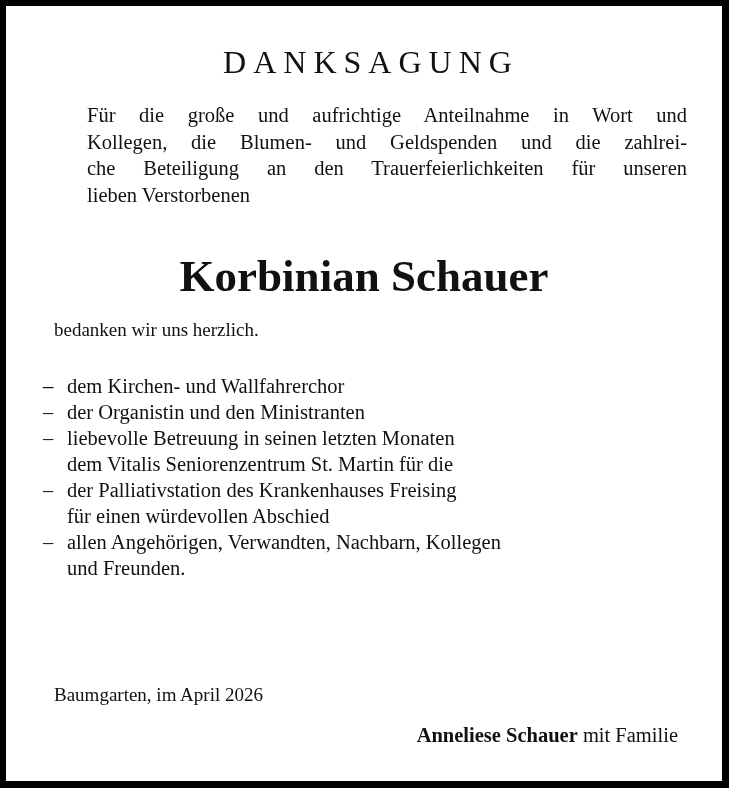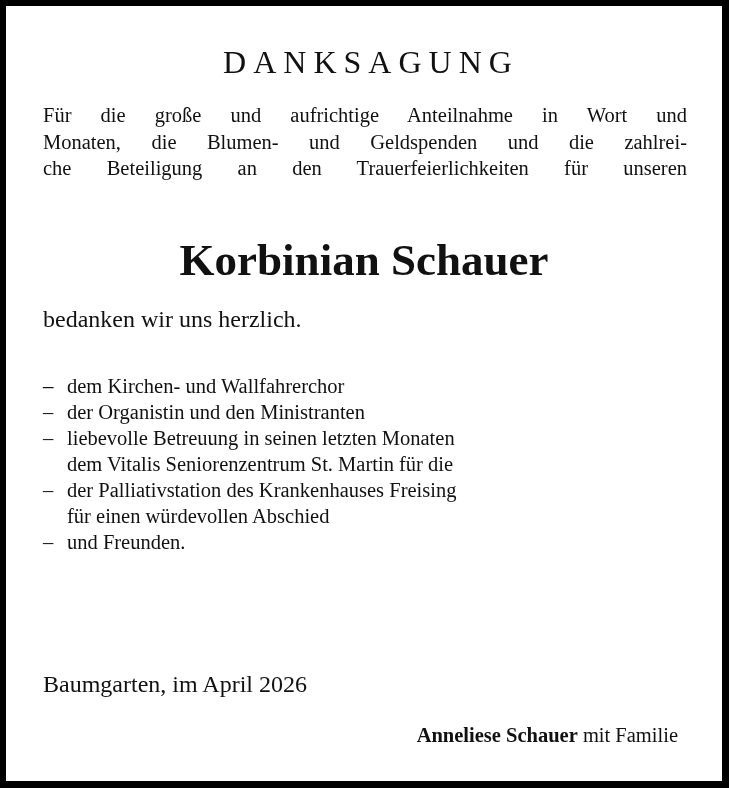--- a/index.html
+++ b/index.html
@@ -40,40 +40,40 @@
     .intro {
       position: absolute;
       left: 37px;
       width: 644px;
       top: 96px;
       font-size: 20.5px;
       line-height: 26.5px;
       text-align: justify;
       margin: 0;
     }
-    .intro span { display: block; }
+    .intro span { display: block; margin-left: 44px; }
     .intro .j { text-align: justify; text-align-last: justify; }
     .intro .l { text-align: left; }
     .name {
       position: absolute;
       left: 0;
       right: 0;
       top: 228px;
       text-align: center;
       font-size: 45px;
       font-weight: bold;
       line-height: 52px;
-      margin: 0;
+      margin: 16px;
     }
     .p {
       position: absolute;
       left: 37px;
-      font-size: 24px;
+      font-size: 19px;
       line-height: 26px;
-      margin: 0;
+      margin: 11px;
       white-space: nowrap;
     }
     .thanks-list {
       position: absolute;
       left: 37px;
       top: 367px;
       margin: 0;
       padding: 0;
       list-style: none;
       font-size: 20.5px;
@@ -103,22 +103,23 @@
   </style>
 </head>
 <body>
 
 <div class="frame">
 
   <h1 class="title">DANKSAGUNG</h1>
 
   <p class="intro">
     <span class="j">Für die große und aufrichtige Anteilnahme in Wort und</span>
-    <span class="j">Monaten, die Blumen- und Geldspenden und die zahlrei-</span>
+    <span class="j">Kollegen, die Blumen- und Geldspenden und die zahlrei-</span>
     <span class="j">che Beteiligung an den Trauerfeierlichkeiten für unseren</span>
+    <span class="l">lieben Verstorbenen</span>
   </p>
 
   <h2 class="name">Korbinian Schauer</h2>
 
   <p class="p" style="top:300px;">bedanken wir uns herzlich.</p>
 
 
   <ul class="thanks-list">
     <li>
       <span class="dash">–</span>
@@ -136,20 +137,21 @@
       <span class="line">liebevolle Betreuung in seinen letzten Monaten</span>
       <span class="line">dem Vitalis Seniorenzentrum St. Martin für die</span>
     </li>
     <li>
       <span class="dash">–</span>
       <span class="line">der Palliativstation des Krankenhauses Freising</span>
       <span class="line">für einen würdevollen Abschied</span>
     </li>
     <li>
       <span class="dash">–</span>
+      <span class="line">allen Angehörigen, Verwandten, Nachbarn, Kollegen</span>
       <span class="line">und Freunden.</span>
     </li>
   </ul>
 
   <p class="p" style="top:665px;">Baumgarten, im April 2026</p>
 
   <p class="signature"><b>Anneliese Schauer</b><span> mit Familie</span></p>
 
 </div>
 

